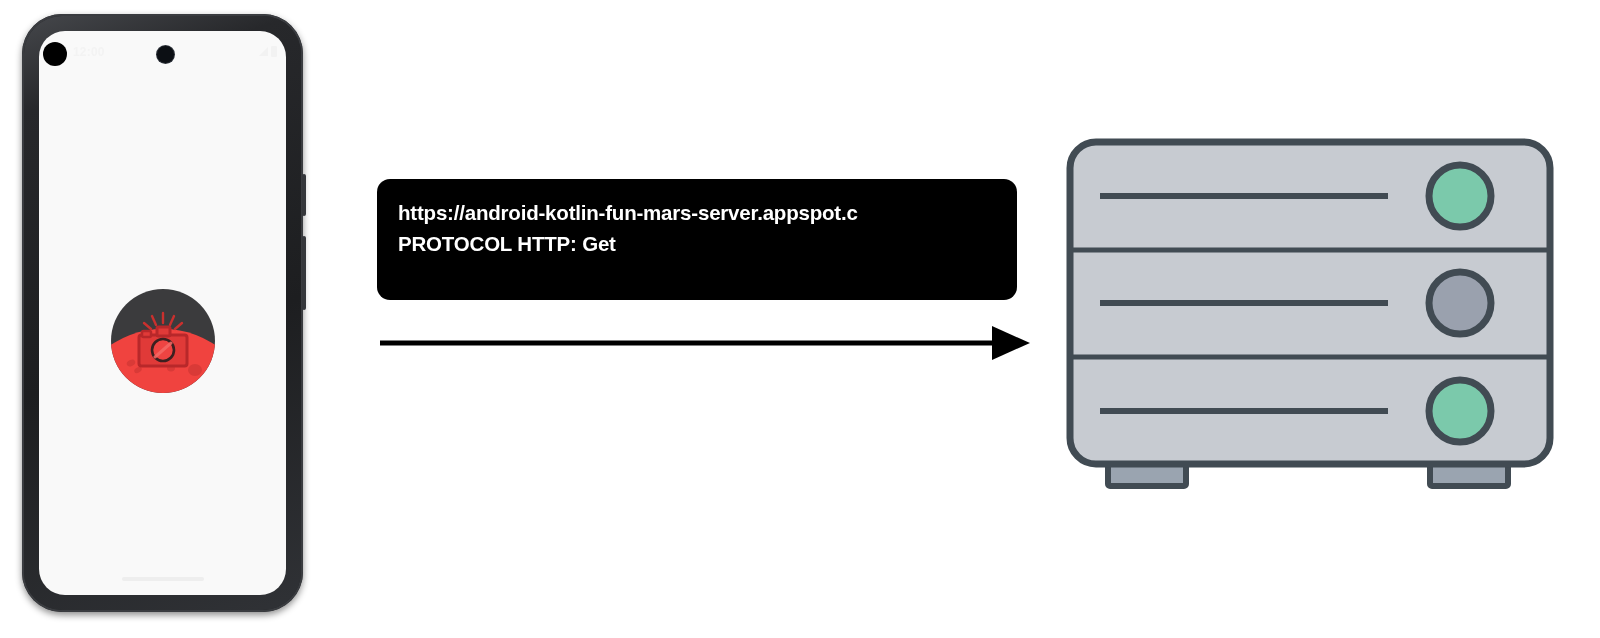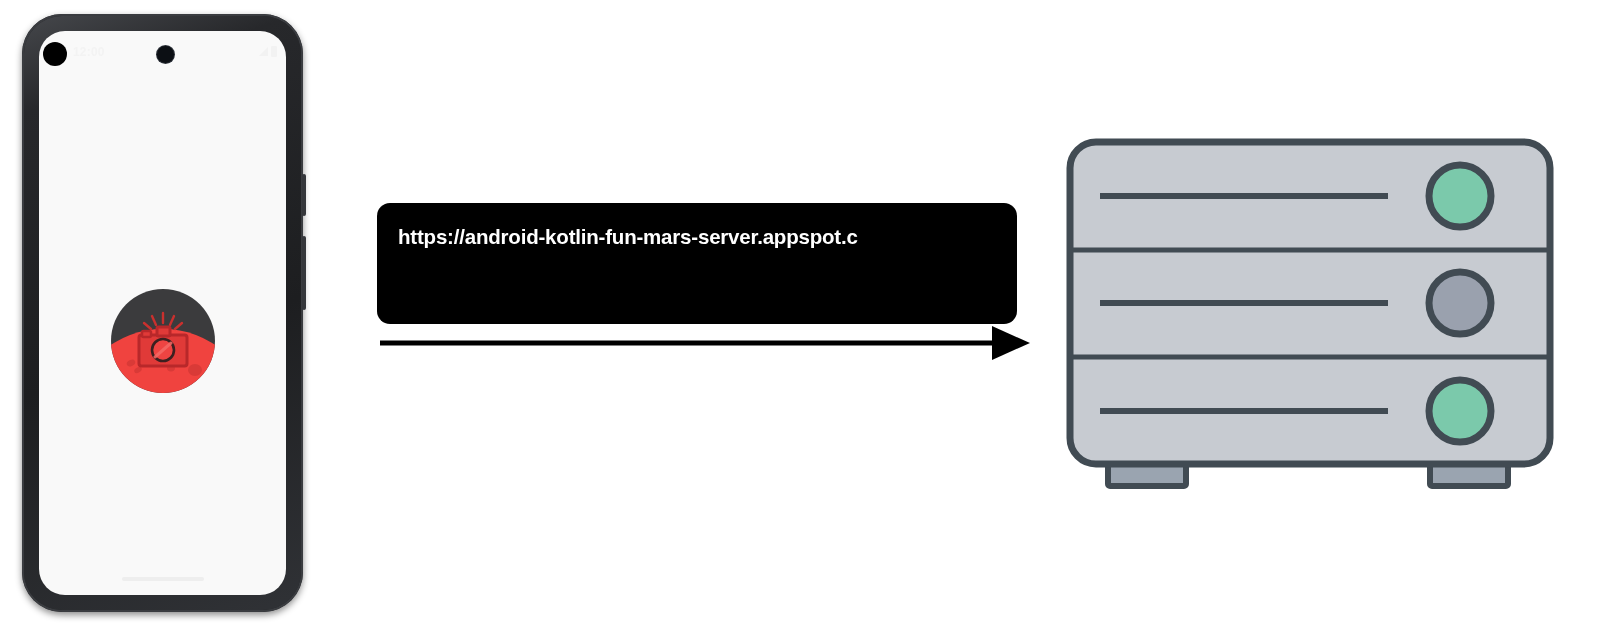--- a/index.html
+++ b/index.html
@@ -144,21 +144,20 @@
   .url-box {
     position: absolute;
     left: 377px;
     top: 179px;
     width: 640px;
     height: 121px;
     background: #000000;
     border-radius: 13px;
     box-sizing: border-box;
     padding: 18px 21px 0 21px;
-    margin-top: 24px;
   }
   .url-line {
     color: #ffffff;
     font-size: 20.5px;
     font-weight: 700;
     line-height: 31px;
     letter-spacing: -0.2px;
     white-space: pre-wrap;
     word-break: break-all;
   }
@@ -239,20 +238,21 @@
           </g>
         </svg>
       </div>
 
       <div class="home-indicator"></div>
     </div>
   </div>
 
   <div class="url-box">
     <div class="url-line">https://android-kotlin-fun-mars-server.appspot.c</div>
+    <div class="url-line">PROTOCOL HTTP: Get</div>
   </div>
 
   <svg class="arrow-svg" viewBox="0 0 660 45">
     <line x1="10" y1="25" x2="628" y2="25" stroke="#000000" stroke-width="5"></line>
     <polygon points="622,8 660,25 622,42" fill="#000000"></polygon>
   </svg>
 
   <svg class="server-svg" viewBox="0 0 500 375">
 
     <g>

